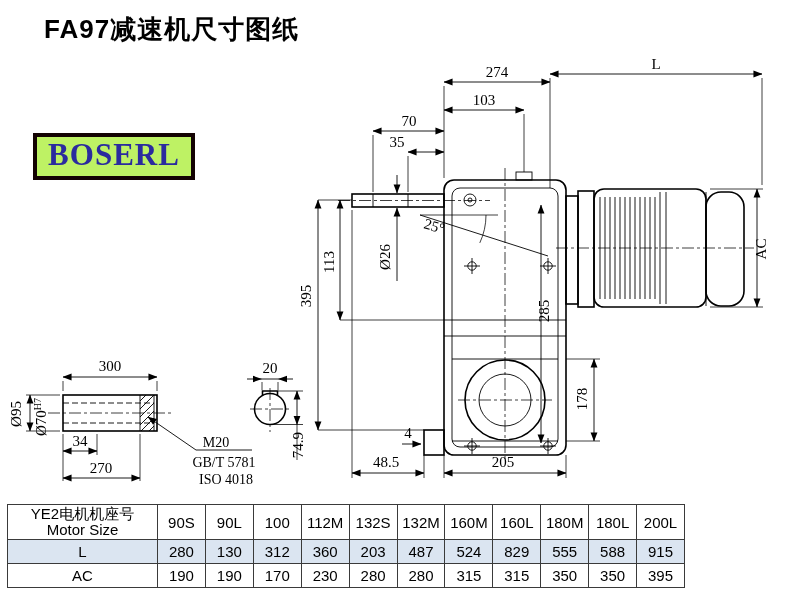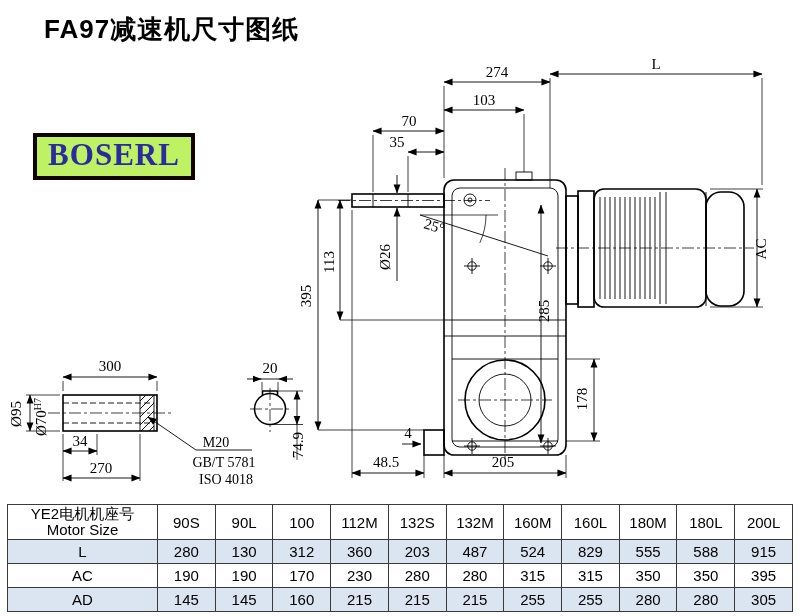--- a/index.html
+++ b/index.html
@@ -17,21 +17,21 @@
   svg.drawing { position:absolute; left:0; top:0; }
   .o   { fill:none; stroke:#000; stroke-width:1.6; }
   .t   { fill:none; stroke:#000; stroke-width:0.9; }
   .dim { fill:none; stroke:#000; stroke-width:0.9; }
   .ext { fill:none; stroke:#000; stroke-width:0.75; }
   .cl  { fill:none; stroke:#000; stroke-width:0.75; stroke-dasharray:12 3 3 3; }
   .hid { fill:none; stroke:#000; stroke-width:0.9; stroke-dasharray:6 3; }
   text.d { font-family:"Liberation Serif", serif; font-size:15px; fill:#000; text-anchor:middle; }
   text.ds { font-family:"Liberation Serif", serif; font-size:14px; fill:#000; text-anchor:middle; }
 
-  .tbl-wrap { position:absolute; left:7px; top:504px; width:786px; }
+  .tbl-wrap { position:absolute; left:7px; top:504px; width:678px; }
   table { width:100%; border-collapse:collapse; table-layout:fixed; font-size:15px; }
   th,td { border:1px solid #3a3a3a; text-align:center; padding:1px 0; font-weight:normal; height:24px; }
   th.hdr-cell { height:34px; }
   tr.stripe { background:#dbe5f1; }
   .hdr-cell div { line-height:16px; }
   col.first { width:150px; }
 </style>
 </head>
 <body>
 
@@ -264,29 +264,15 @@
       <td>170</td>
       <td>230</td>
       <td>280</td>
       <td>280</td>
       <td>315</td>
       <td>315</td>
       <td>350</td>
       <td>350</td>
       <td>395</td>
     </tr>
-    <tr class="stripe">
-      <td>AD</td>
-      <td>145</td>
-      <td>145</td>
-      <td>160</td>
-      <td>215</td>
-      <td>215</td>
-      <td>215</td>
-      <td>255</td>
-      <td>255</td>
-      <td>280</td>
-      <td>280</td>
-      <td>305</td>
-    </tr>
   </tbody>
     </table>
 </div>
 
 </body></html>

